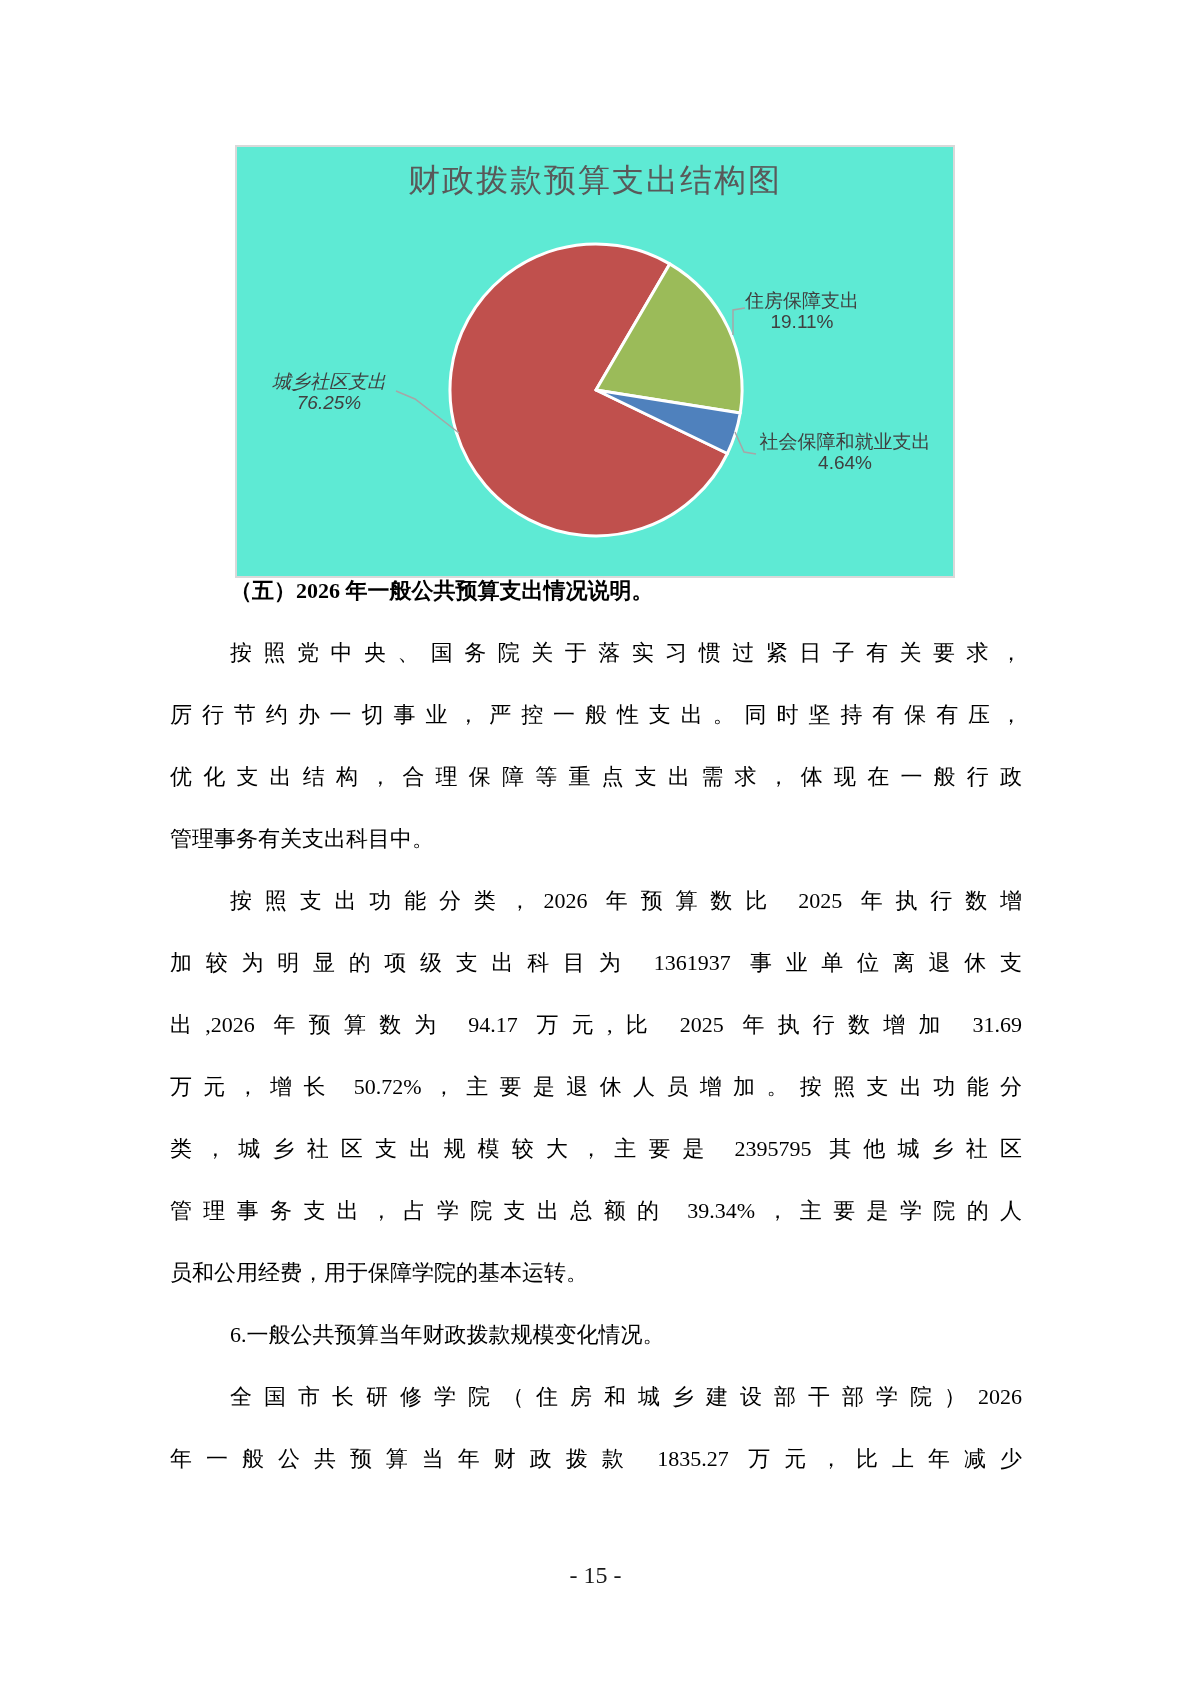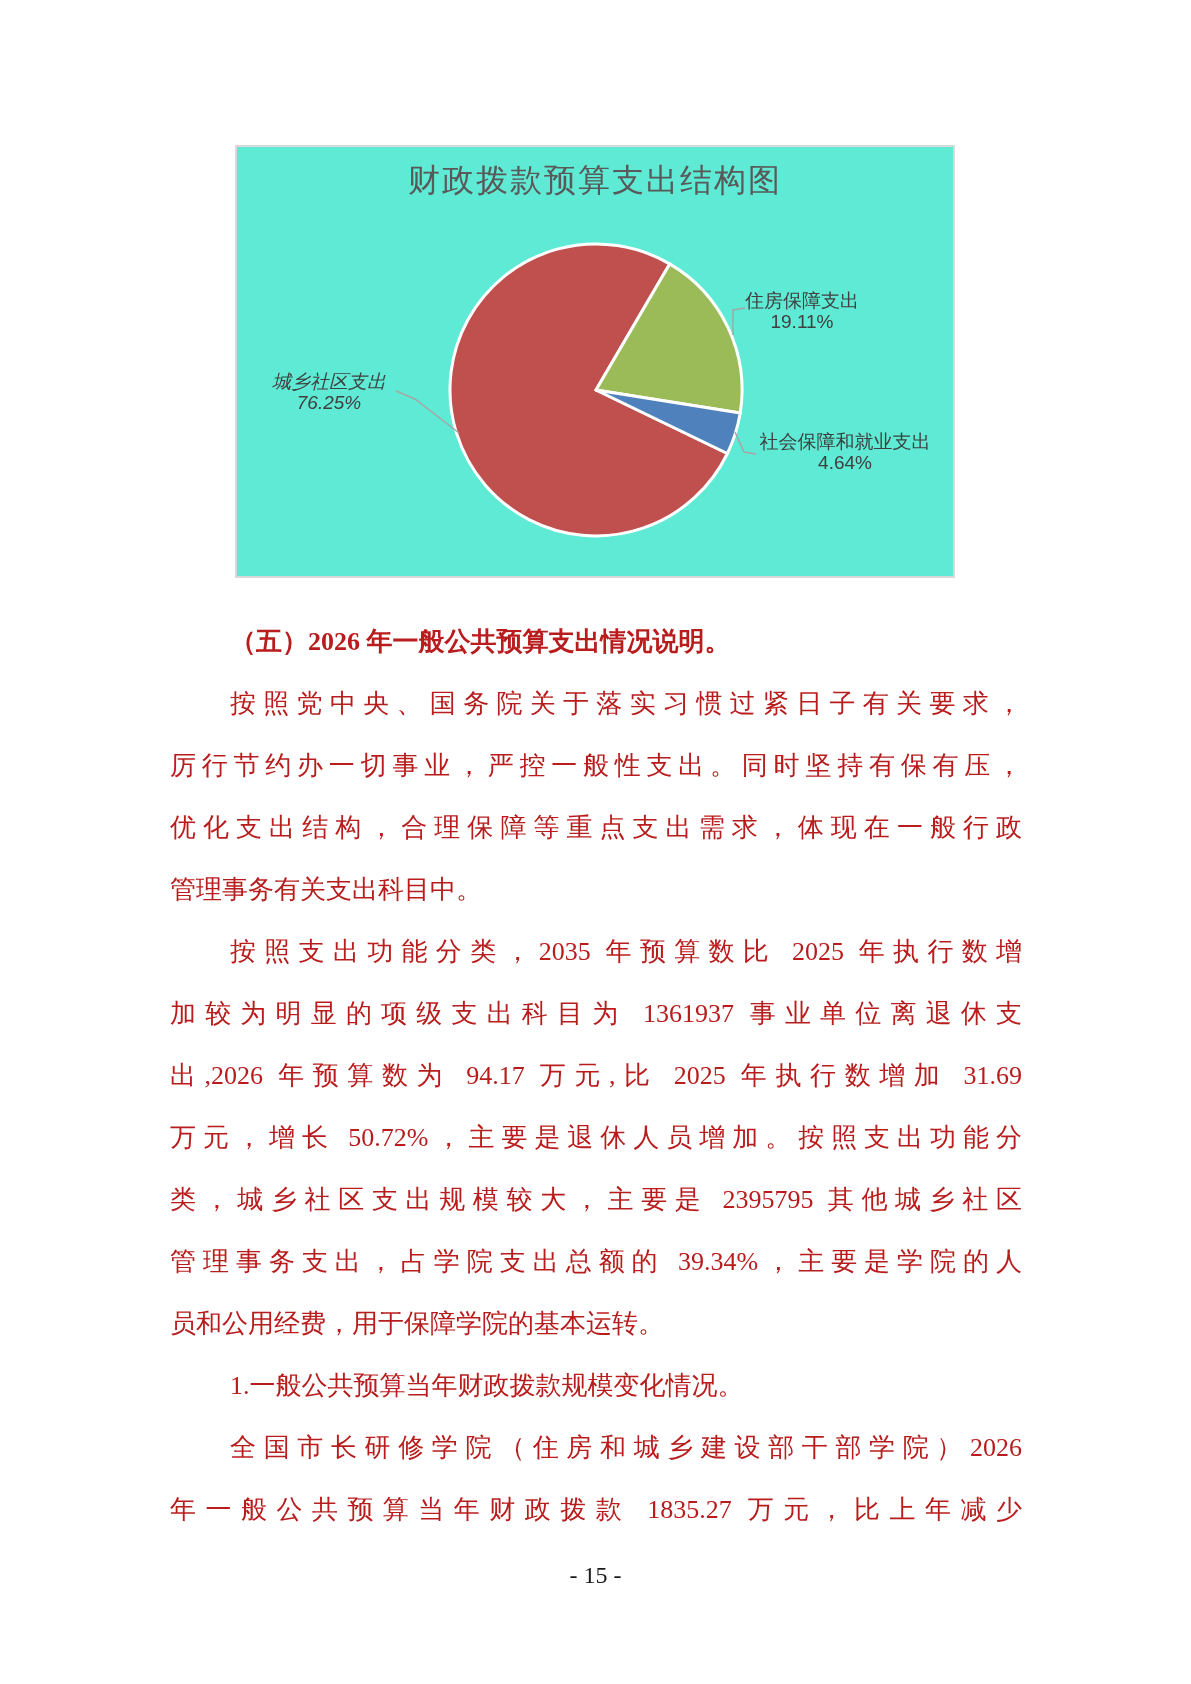--- a/index.html
+++ b/index.html
@@ -22,22 +22,22 @@
   .callout{
     position:absolute;text-align:center;color:#404040;
     font-family:"Liberation Sans","DejaVu Sans",sans-serif;
     font-size:19px;line-height:21px;
   }
   .co-housing{left:500px;top:143px;width:130px;}
   .co-social{left:518px;top:284px;width:180px;}
   .co-urban{left:22px;top:224px;width:140px;font-style:italic;}
   
   .body-text{
-    position:absolute;left:170px;top:611px;width:852px;
-    font-size:26px;color:#b91c1c;
+    position:absolute;left:170px;top:560px;width:852px;
+    font-size:22px;color:#000000;
   }
   .bline{
     line-height:62px;height:62px;white-space:nowrap;
     text-align:justify;text-justify:inter-ideograph;
   }
   .bline.stretch{text-align-last:justify;white-space:normal;overflow:hidden;}
   .bline.indent{text-indent:60px;}
   .bline.bold{font-weight:700;}
   
   .page-footer{
@@ -77,25 +77,25 @@
     <div>76.25%</div>
   </div>
 </div>
 
 <div class="body-text" id="body-text">
     <div class="bline indent bold">（五）2026 年一般公共预算支出情况说明。</div>
     <div class="bline stretch indent">按照党中央、国务院关于落实习惯过紧日子有关要求，</div>
     <div class="bline stretch">厉行节约办一切事业，严控一般性支出。同时坚持有保有压，</div>
     <div class="bline stretch">优化支出结构，合理保障等重点支出需求，体现在一般行政</div>
     <div class="bline">管理事务有关支出科目中。</div>
-    <div class="bline stretch indent">按照支出功能分类，2035 年预算数比 2025 年执行数增</div>
+    <div class="bline stretch indent">按照支出功能分类，2026 年预算数比 2025 年执行数增</div>
     <div class="bline stretch">加较为明显的项级支出科目为 1361937 事业单位离退休支</div>
     <div class="bline stretch">出,2026 年预算数为 94.17 万元,比 2025 年执行数增加 31.69</div>
     <div class="bline stretch">万元，增长 50.72%，主要是退休人员增加。按照支出功能分</div>
     <div class="bline stretch">类，城乡社区支出规模较大，主要是 2395795 其他城乡社区</div>
     <div class="bline stretch">管理事务支出，占学院支出总额的 39.34%，主要是学院的人</div>
     <div class="bline">员和公用经费，用于保障学院的基本运转。</div>
-    <div class="bline indent">1.一般公共预算当年财政拨款规模变化情况。</div>
+    <div class="bline indent">6.一般公共预算当年财政拨款规模变化情况。</div>
     <div class="bline stretch indent">全国市长研修学院（住房和城乡建设部干部学院）2026</div>
     <div class="bline stretch">年一般公共预算当年财政拨款 1835.27 万元，比上年减少</div>
   </div>
 
 <div class="page-footer">- 15 -</div>
 
 </body></html>

